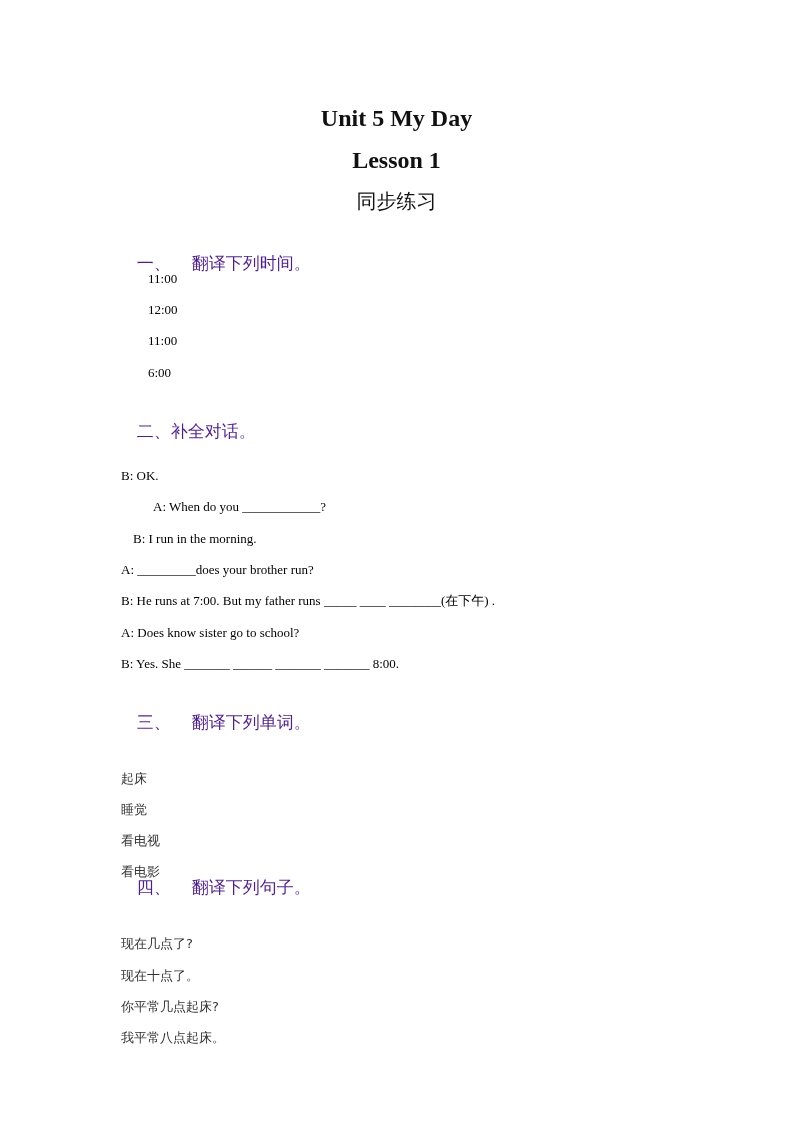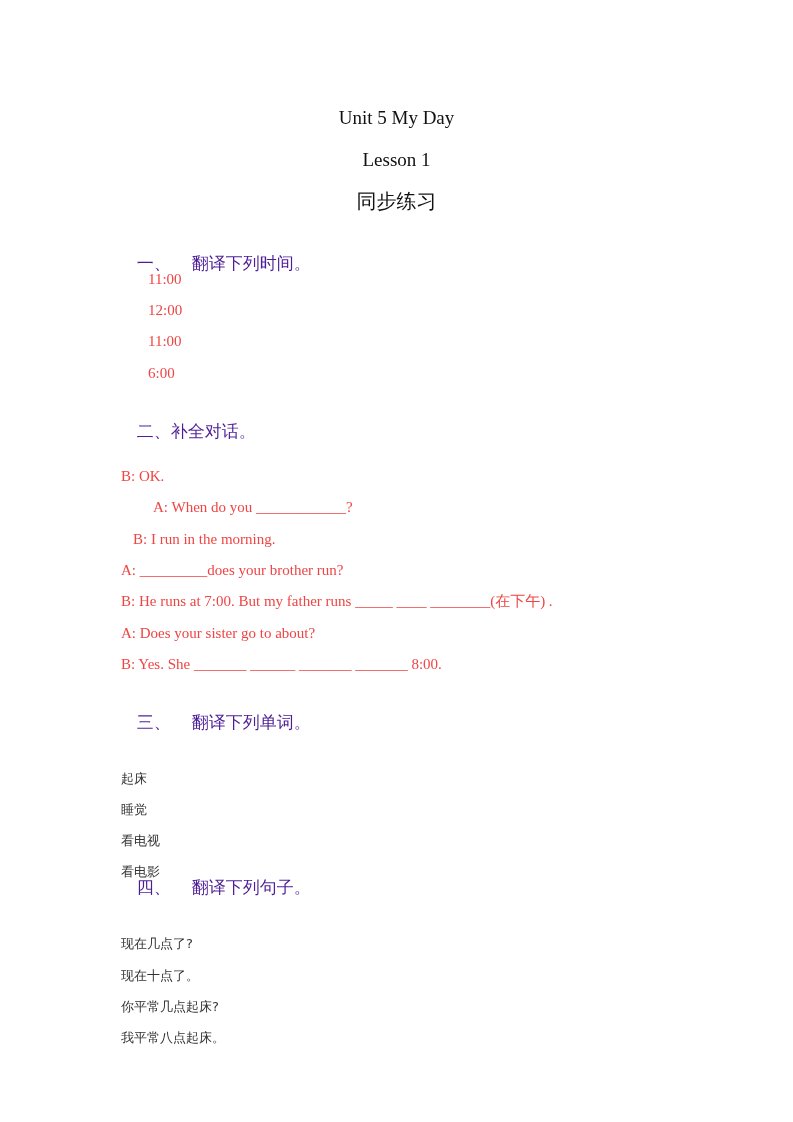--- a/index.html
+++ b/index.html
@@ -21,22 +21,22 @@
       width: 793px;
       height: 1122px;
       background: #ffffff;
     }
     .title {
       position: absolute;
       left: 0;
       width: 793px;
       text-align: center;
       font-family: "Liberation Serif", "DejaVu Serif", serif;
-      font-weight: normal;
-      font-size: 19px;
+      font-weight: bold;
+      font-size: 24px;
       line-height: 24px;
       color: #111;
     }
     .title.cn {
       font-family: "DejaVu Sans", "Liberation Sans", sans-serif;
       font-weight: normal;
       font-size: 20px;
     }
     .section-heading {
       position: absolute;
@@ -48,23 +48,23 @@
       white-space: pre;
     }
     .section-heading .num {
       display: inline-block;
       width: 55px;
     }
     .line {
       position: absolute;
       left: 121px;
       font-family: "Liberation Serif", "DejaVu Serif", serif;
-      font-size: 15px;
+      font-size: 13px;
       line-height: 18px;
-      color: #ef4444;
+      color: #000000;
       white-space: pre;
     }
     .line.indent {
       left: 148px;
     }
     .line.cn {
       font-family: "DejaVu Sans", "Liberation Sans", sans-serif;
       font-size: 13px;
       color: #333;
       margin-top: 43px;
@@ -88,21 +88,21 @@
   <div class="line indent" style="top:364px;">6:00</div>
 
   <div class="section-heading" style="top:398px;">
     <span>二、</span><span>补全对话。</span>
   </div>
   <div class="line" style="top:467px;">B: OK.</div>
   <div class="line" style="top:498px;margin-left:32px;">A: When do you ____________?</div>
   <div class="line" style="top:530px;margin-left:12px;">B: I run in the morning.</div>
   <div class="line" style="top:561px;">A: _________does your brother run?</div>
   <div class="line" style="top:592px;">B: He runs at 7:00. But my father runs _____ ____ ________(在下午) .</div>
-  <div class="line" style="top:624px;">A: Does your sister go to about?</div>
+  <div class="line" style="top:624px;">A: Does know sister go to school?</div>
   <div class="line" style="top:655px;">B: Yes. She _______ ______ _______ _______ 8:00.</div>
 
   <div class="section-heading" style="top:689px;">
     <span class="num">三、</span><span>翻译下列单词。</span>
   </div>
   <div class="line cn" style="top:727px;">起床</div>
   <div class="line cn" style="top:758px;">睡觉</div>
   <div class="line cn" style="top:789px;">看电视</div>
   <div class="line cn" style="top:820px;">看电影</div>
 

